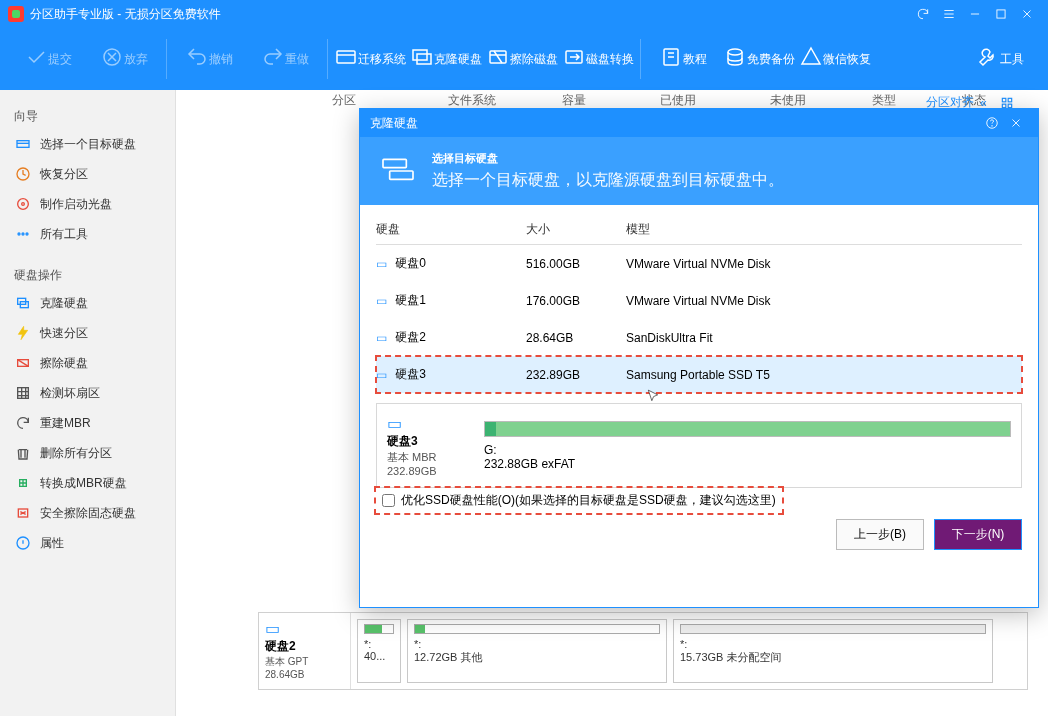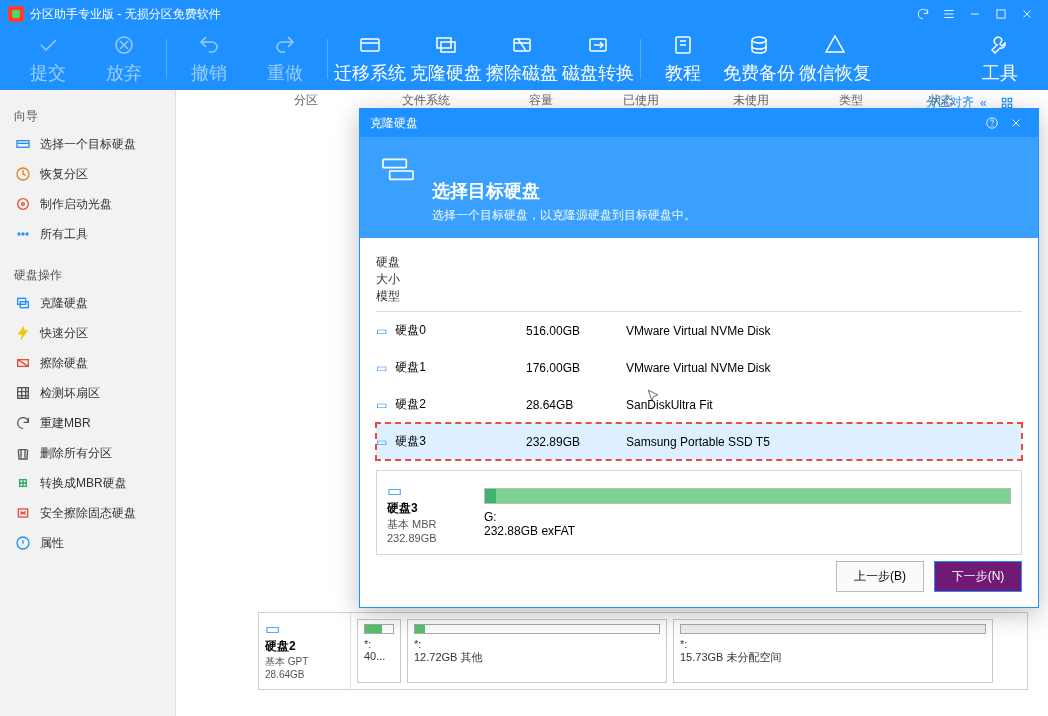--- a/index.html
+++ b/index.html
@@ -6,40 +6,40 @@
 body { width: 1048px; height: 716px; overflow: hidden; background: #fff; position: relative; }
 
 .titlebar { height: 28px; background: #1e90ff; display: flex; align-items: center; padding: 0 8px; color: #fff; font-size: 12px; }
 .titlebar .logo { width: 16px; height: 16px; background: #ff3b30; border-radius: 3px; margin-right: 6px; position: relative; }
 .titlebar .logo::after { content:""; position:absolute; width:8px; height:8px; background:#4cd964; border-radius:2px; top:4px; left:4px; }
 .titlebar .spacer { flex: 1; }
 .titlebar .win-btn { width: 26px; height: 28px; display: flex; align-items: center; justify-content: center; cursor: pointer; font-size: 14px; }
 .win-btn svg { width:14px; height:14px; stroke:#fff; stroke-width:1.5; fill:none; }
 
 .toolbar { height: 62px; background: #1e90ff; display: flex; align-items: center; padding: 0 10px; }
-.tool { width: 76px; height: 60px; display: flex; flex-direction: column; align-items: center; justify-content: center; color: #fff; font-size: 18px; cursor: pointer; }
+.tool { width: 76px; height: 60px; display: flex; flex-direction: row; align-items: center; justify-content: center; color: #fff; font-size: 12px; cursor: pointer; }
 .tool.disabled { opacity: .55; cursor: default; }
 .tool .ticon { width: 24px; height: 24px; margin-bottom: 4px; }
 .tool .ticon svg { width:100%; height:100%; stroke:#fff; stroke-width:1.5; fill:none; }
 .tool-sep { width: 1px; height: 40px; background: rgba(255,255,255,.25); margin: 0 4px; }
 .tool-spacer { flex: 1; }
 
 .content { position: absolute; top: 90px; left: 0; right: 0; bottom: 0; display: flex; background: #f7f7f7; }
 
 .sidebar { width: 176px; background: #f2f2f2; border-right: 1px solid #e0e0e0; padding: 10px 0; font-size: 12px; }
 .side-section { color: #555; padding: 8px 14px 4px; font-size: 12px; }
 .side-item { display: flex; align-items: center; padding: 6px 14px; cursor: pointer; color: #333; }
 .side-item .sicon { width: 18px; height: 18px; margin-right: 8px; display:flex; align-items:center; justify-content:center; }
 .sicon svg { width:16px; height:16px; }
 
 .main { flex: 1; position: relative; background: #fff; }
 
 
 .bg-headers { position: absolute; top: 2px; left: 80px; right: 0; display:flex; font-size:12px; color:#666; }
-.bg-headers div { width: 90px; text-align:center; }
+.bg-headers div { width: 90px; text-align:right; }
 .bg-headers .w1{width:100px}.bg-headers .w2{width:140px}.bg-headers .w3{width:90px}.bg-headers .w4{width:110px}.bg-headers .w5{width:110px}.bg-headers .w6{width:90px}.bg-headers .w7{width:90px}
 
 .right-rail { position:absolute; top:0; right:0; width:130px; height:100%; font-size:12px; }
 .right-rail .hdr { display:flex; align-items:center; gap:6px; padding:4px 8px; color:#1e90ff; }
 .right-rail .hdr .ricon{width:14px;height:14px;}
 .right-rail .vals { text-align:center; color:#333; }
 .right-rail .vals div{padding:6px 0;}
 
 .diskcard { position:absolute; background:#fff; border:1px solid #d0d0d0; display:flex; font-size:11px; }
 .diskcard .left { width:92px; border-right:1px solid #e0e0e0; padding:6px; }
@@ -53,25 +53,25 @@
 .partbox .lbl{color:#333;}
 
 
 .modal { position:absolute; left:183px; top:18px; width:680px; height:500px; background:#fff; border:1px solid #1e90ff; box-shadow:0 6px 24px rgba(0,0,0,.25); display:flex; flex-direction:column; }
 .modal-title { height:28px; background:#1e90ff; color:#fff; font-size:12px; display:flex; align-items:center; padding:0 10px; }
 .modal-title .spacer{flex:1;}
 .modal-title .mbtn{width:24px; height:24px; display:flex; align-items:center; justify-content:center; cursor:pointer;}
 .modal-title .mbtn svg{width:14px;height:14px;stroke:#fff;stroke-width:1.5;fill:none;}
 .modal-banner{background:#3aa0ff; color:#fff; padding:14px 18px; display:flex; gap:14px; align-items:flex-start;}
 .modal-banner .bicon{width:40px;height:40px;}
-.modal-banner .btitle{font-size:18px; font-weight:bold;margin-top:28px;}
-.modal-banner .bdesc{font-size:12px; opacity:.95; margin-top:4px;}
+.modal-banner .btitle{font-size:11px; font-weight:bold;}
+.modal-banner .bdesc{font-size:16px; opacity:.95; margin-top:4px;}
 
 .modal-body{flex:1; padding:10px 16px; font-size:12px; overflow:hidden;}
-.tbl-head{display:flex; border-bottom:1px solid #ddd; padding:6px 0; color:#333;flex-direction:column;}
+.tbl-head{display:flex; border-bottom:1px solid #ddd; padding:6px 0; color:#333;}
 .tbl-head .c1{width:150px;} .tbl-head .c2{width:100px;} .tbl-head .c3{flex:1;}
 .tbl-row{display:flex; padding:10px 0; align-items:center;}
 .tbl-row .c1{width:150px; display:flex; align-items:center; gap:8px;}
 .tbl-row .c2{width:100px;} .tbl-row .c3{flex:1;}
 .tbl-row .hicon{color:#1e90ff;}
 .tbl-row.selected{background:#def0ff; outline:2px dashed #e74c3c; outline-offset:-1px;}
 
 .target-box{border:1px solid #d8d8d8; margin-top:10px; padding:10px; display:flex; gap:12px; align-items:center;}
 .target-box .tg-left{width:85px;}
 .target-box .tg-left .dicon{color:#1e90ff;font-size:16px;}
@@ -496,20 +496,24 @@
           </div>
           <div class="tg-right">
             <div class="capbar">
                 <div class="used"></div>
               </div>
             <div>G:</div>
             <div>232.88GB exFAT</div>
           </div>
         </div>
 
+        <label class="ssd-opt">
+          <input type="checkbox" style="">
+          <span>优化SSD硬盘性能(O)(如果选择的目标硬盘是SSD硬盘，建议勾选这里)</span>
+        </label>
 
         <div class="modal-actions">
           <button class="btn">上一步(B)</button>
           <button class="btn primary">下一步(N)</button>
         </div>
       </div>
     </div>
 
     <div class="cursor"><svg viewBox="0 0 24 24">
           <path d="M4 2l6 18 3-7 7-3z" fill="#fff" stroke="#000" stroke-width="1"></path>

